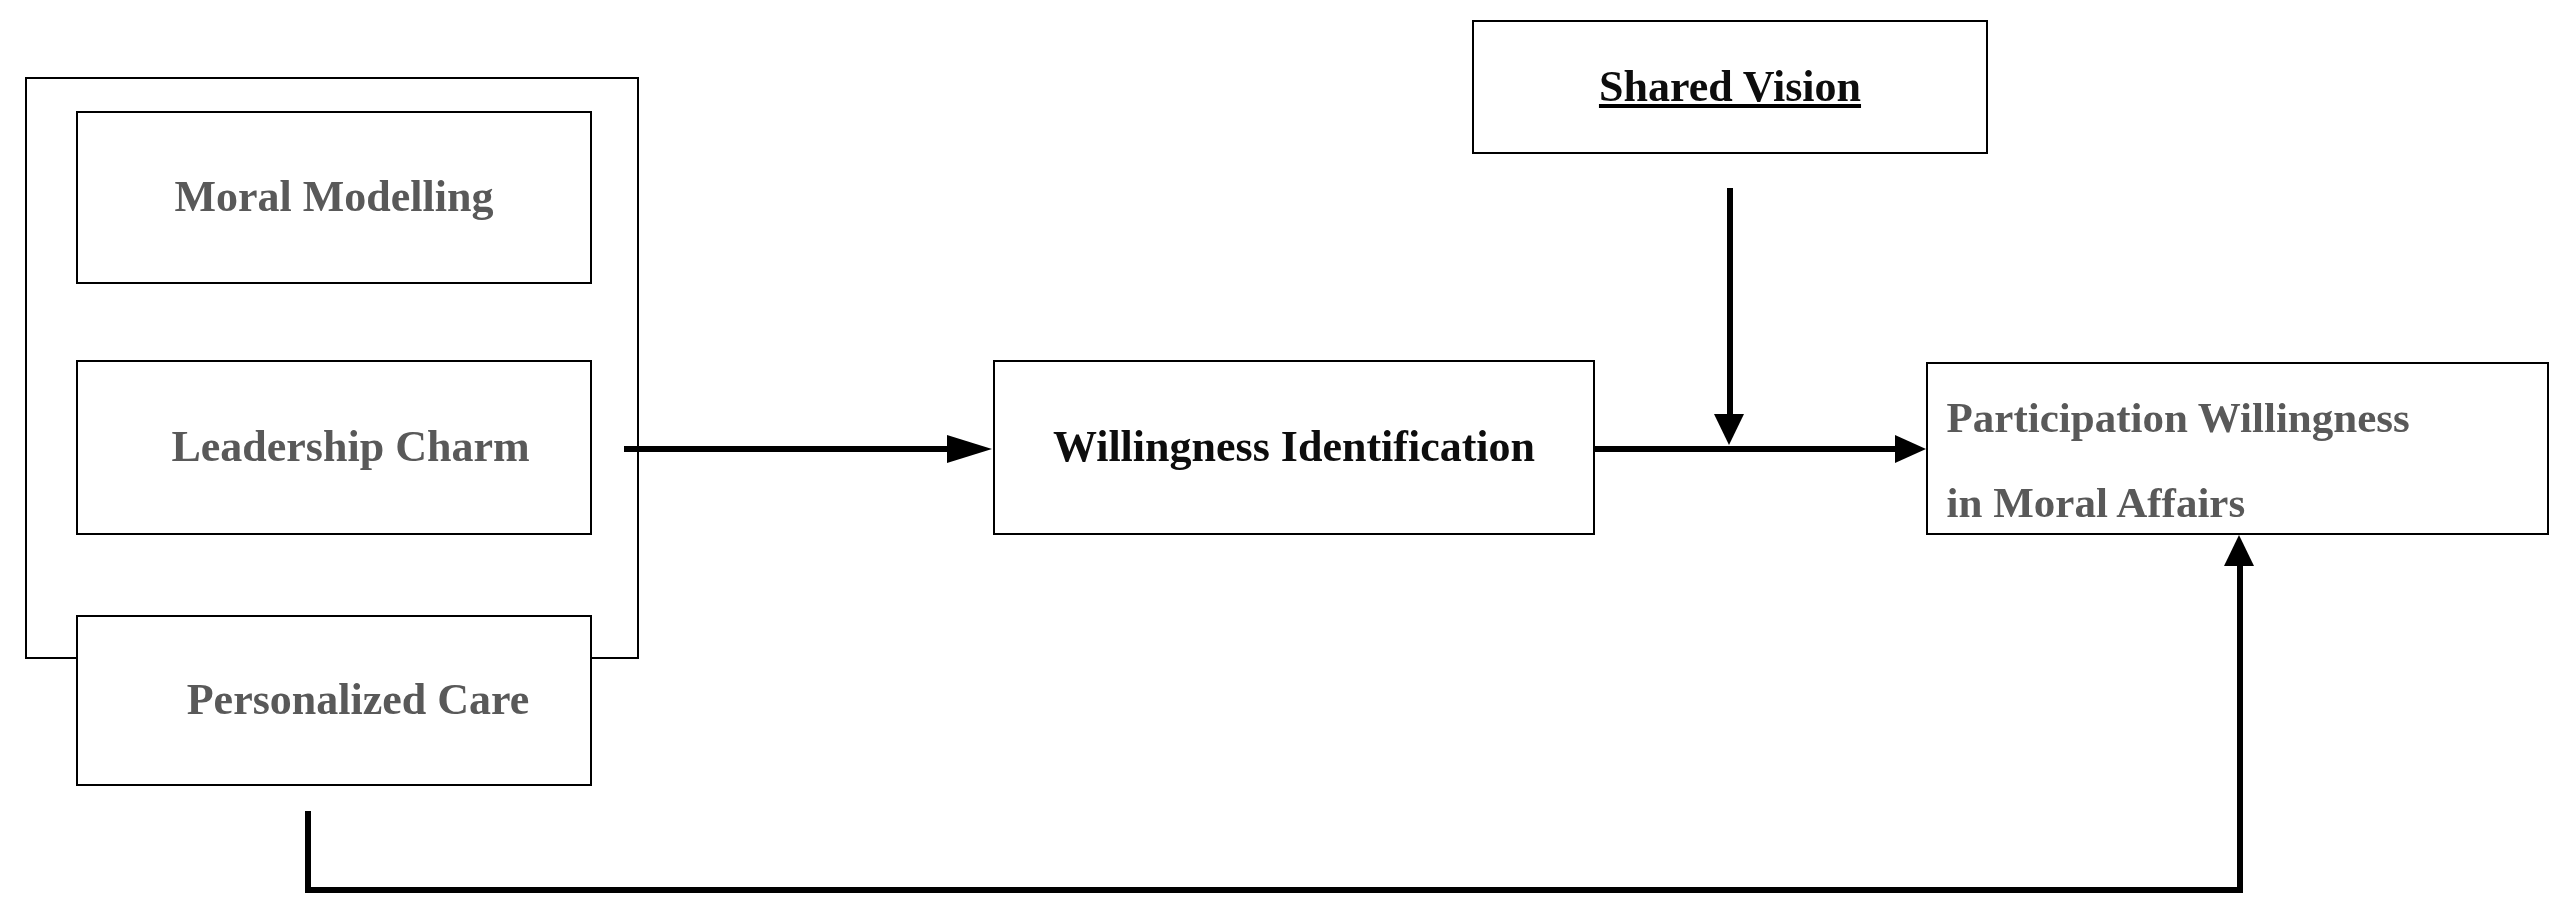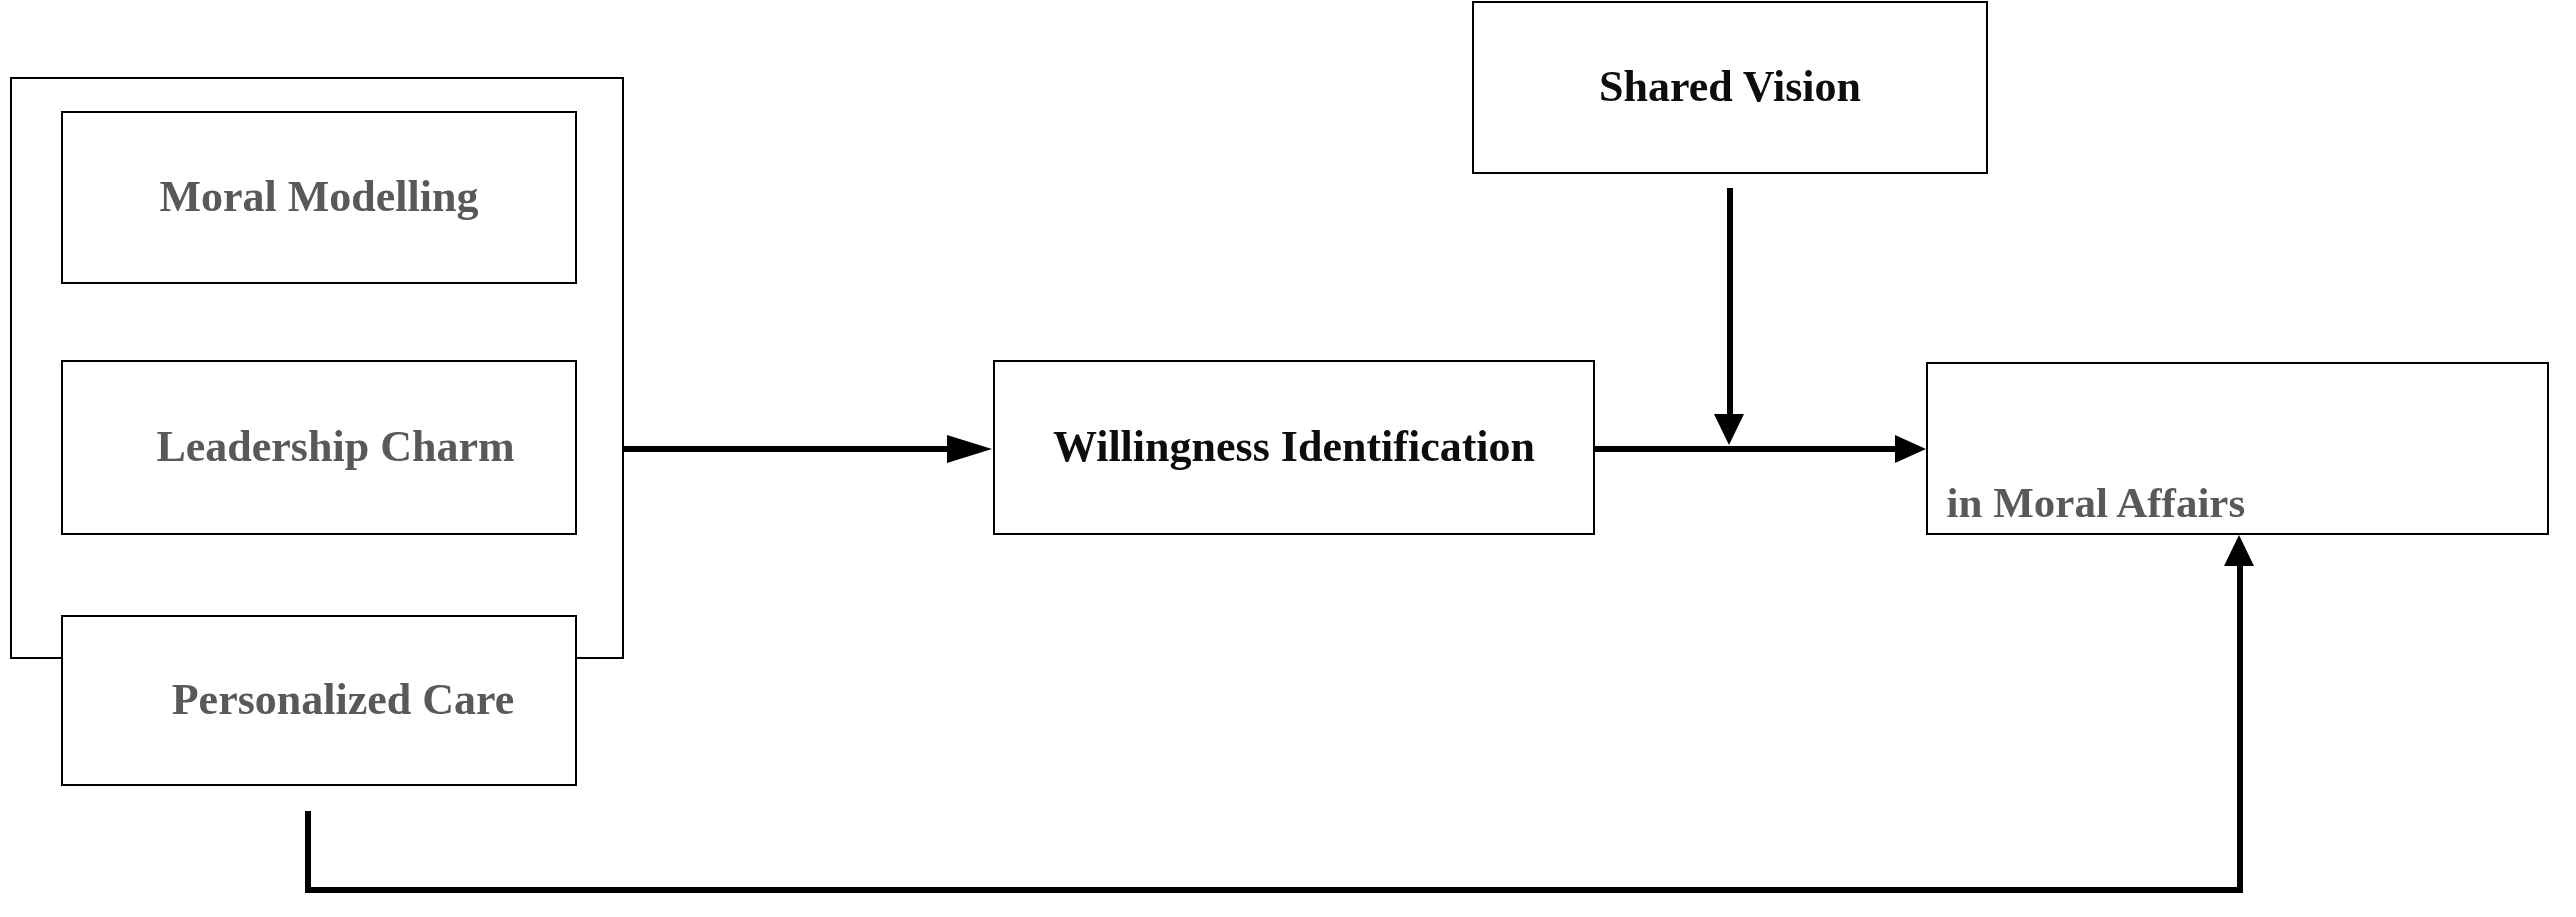--- a/index.html
+++ b/index.html
@@ -29,21 +29,21 @@
   .label{
     font-size:44px;
     line-height:1.1;
     white-space:nowrap;
   }
   .gray{color:var(--gray-text);}
   .dark{color:var(--dark-text);}
   
   .outer-group{
     position:absolute;
-    left:10px;top:77px;width:614px;height:582px;
+    left:25px;top:77px;width:614px;height:582px;
     border:2.1px solid var(--line);
     box-sizing:border-box;
     background:var(--bg);
   }
   
   .outcome-line{
     position:absolute;
     left:18.6px;
     font-size:43px;
     line-height:44px;
@@ -85,25 +85,26 @@
     </div>
     <div class="box" style="left:49px;top:536px;width:516px;height:171px;padding-left:48px;">
       <span class="label gray">Personalized Care</span>
     </div>
   </div>
 
   <div class="box thick" style="left:993px;top:360px;width:602px;height:175px;">
     <span class="label dark">Willingness Identification</span>
   </div>
 
-  <div class="box thick" style="left:1472px;top:1px;width:516px;height:173px;">
+  <div class="box thick" style="left:1472px;top:20px;width:516px;height:134px;text-decoration:underline;">
     <span class="label dark">Shared Vision</span>
   </div>
 
   <div class="box thick" style="left:1926px;top:362px;width:623px;height:173px;justify-content:flex-start;">
+    <span class="outcome-line" style="top:32px;">Participation Willingness</span>
     <span class="outcome-line" style="top:117px;">in Moral Affairs</span>
   </div>
 
   <div class="shaft" style="left:624px;top:446px;width:328px;height:5.7px;"></div>
   <div class="head-right" style="left:947px;top:435px;border-left:45px solid var(--line);"></div>
 
   <div class="shaft" style="left:1595px;top:446px;width:304px;height:5.7px;"></div>
   <div class="head-right" style="left:1895px;top:435px;border-left:31.5px solid var(--line);"></div>
 
   <div class="shaft" style="left:1727px;top:188px;width:5.7px;height:228px;"></div>

